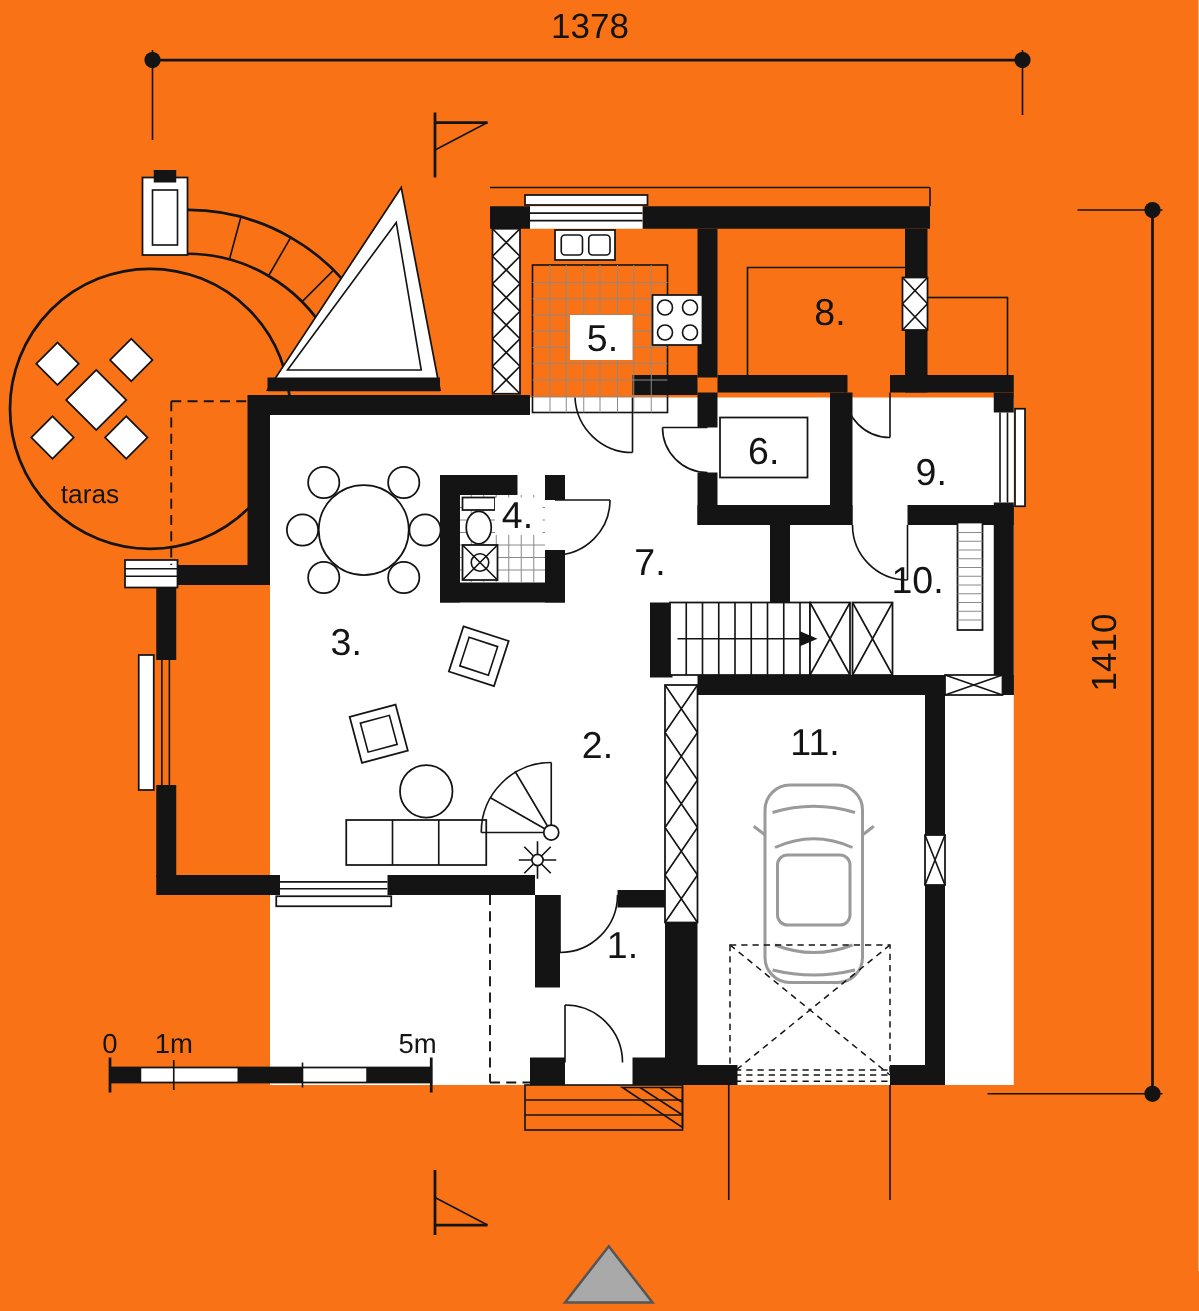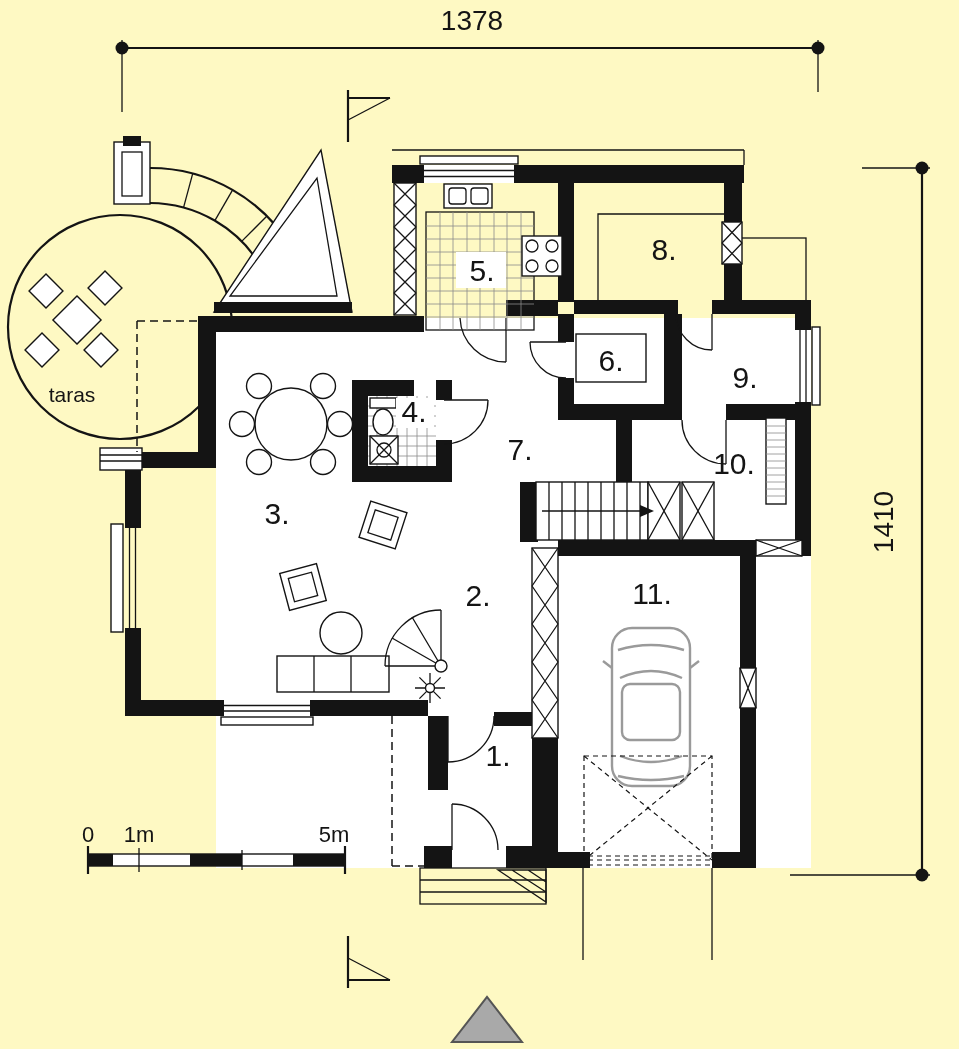--- a/index.html
+++ b/index.html
@@ -1,16 +1,16 @@
 <!DOCTYPE html>
 <html style="--wall: #141414; --tile: #8a8a8a; --car: #9a9a9a; --north-fill: #a9a9a9; --north-stroke: #555555;"><head>
 <meta charset="utf-8">
 <style>
   html,body{margin:0;padding:0;background:#fff;}
-  .stage{position:relative;width:959px;height:1049px;background:#fef9c3;overflow:hidden;
+  .stage{position:relative;width:959px;height:1049px;background:#f97316;overflow:hidden;
          font-family:"Liberation Sans","DejaVu Sans",sans-serif;}
   svg{display:block;}
   svg text{fill:#141414;font-family:"Liberation Sans","DejaVu Sans",sans-serif;}
   .room-num{font-size:30px;}
   .dim-text{font-size:28px;}
   .small-text{font-size:21px;}
   .scale-text{font-size:22px;}
   .wall{fill:var(--wall,#141414);stroke:none;}
   .ln{stroke:#141414;stroke-width:1.3;fill:none;}
   .ln2{stroke:#141414;stroke-width:2.2;fill:none;}

